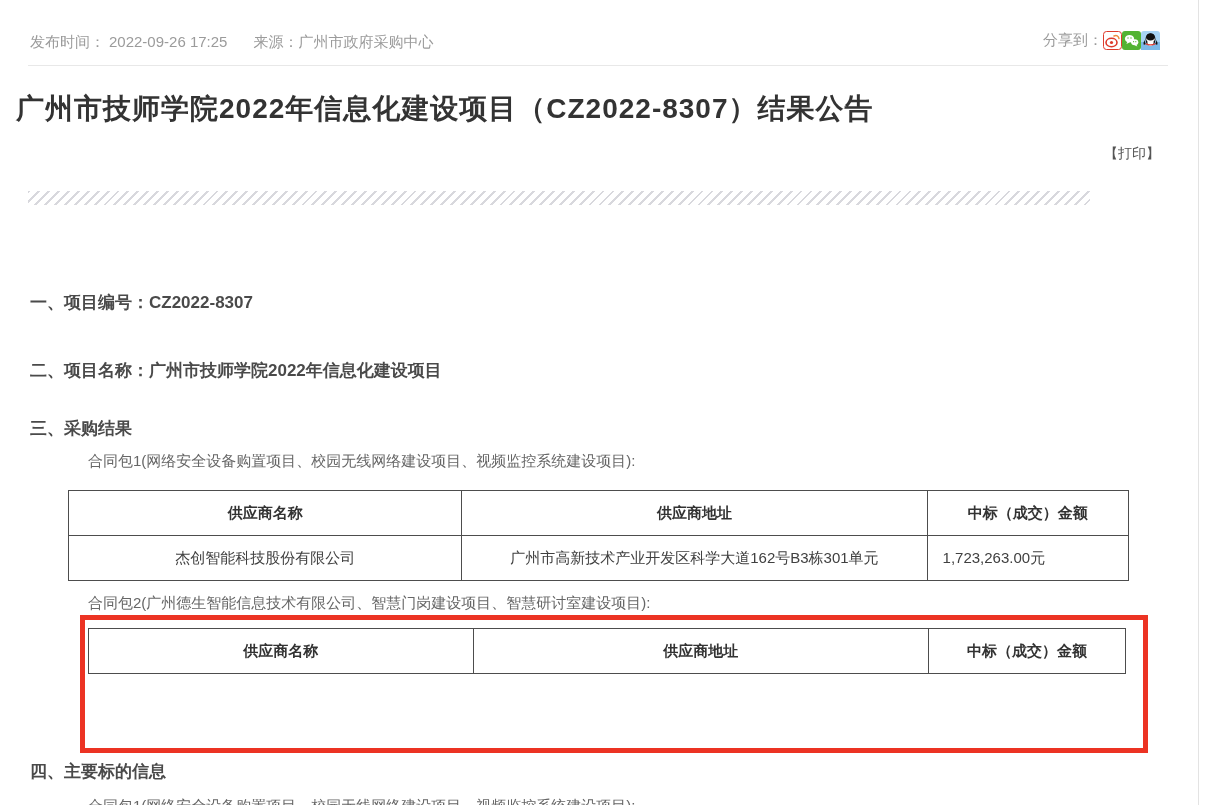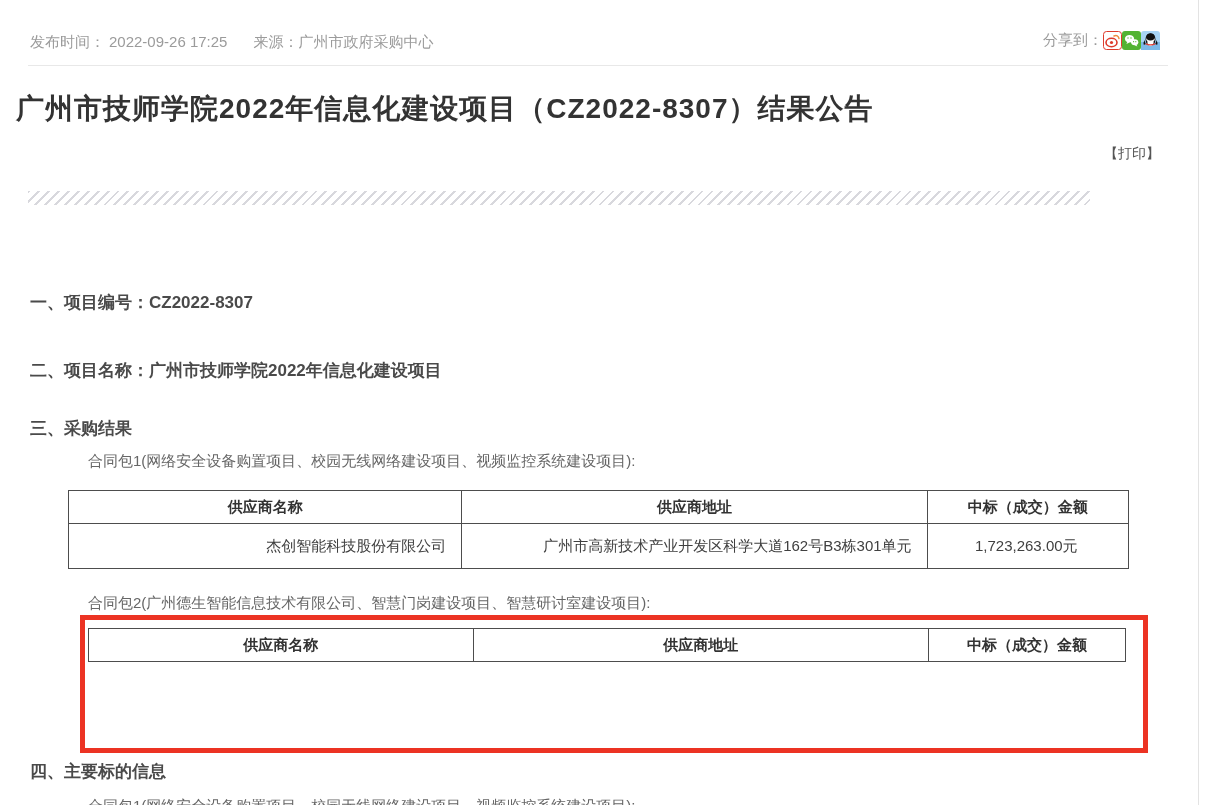--- a/index.html
+++ b/index.html
@@ -58,23 +58,23 @@
   table.result{
     border-collapse:collapse;table-layout:fixed;
     font-size:15px;color:#404040;background:#fff;
   }
   table.result th,table.result td{
     border:1px solid var(--table-border);
     text-align:center;vertical-align:middle;
     padding:4px 15px;line-height:1.5;
     overflow:hidden;
   }
-  table.result th{font-weight:bold;color:#333;height:33px;}
-  table.result td{height:45px;text-align:right;}
-  table.result td.amount{text-align:center;padding-right:18px;}
+  table.result th{font-weight:bold;color:#333;height:45px;}
+  table.result td{height:45px;}
+  table.result td.amount{text-align:left;padding-right:18px;}
   .table1{position:absolute;left:68px;top:490px;width:1061px;}
   .table2-wrap td{height:57px;}
 
   .highlight-rect{
     position:absolute;left:80px;top:615px;width:1068px;height:138px;
     border:5px solid var(--accent-red);
   }
   .table2{position:absolute;left:3px;top:8px;width:1038px;}
 </style>
 </head>

